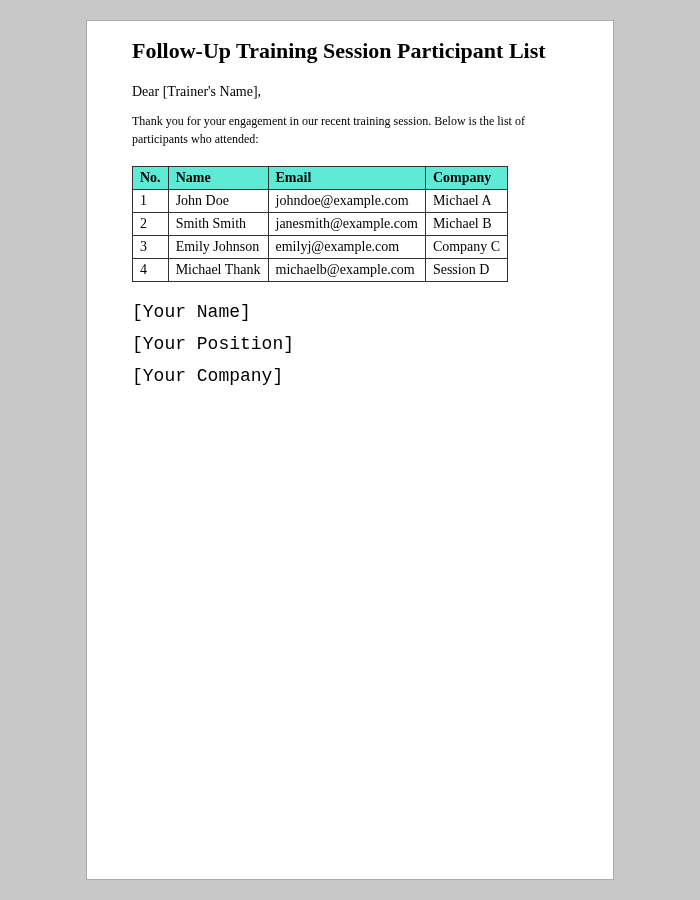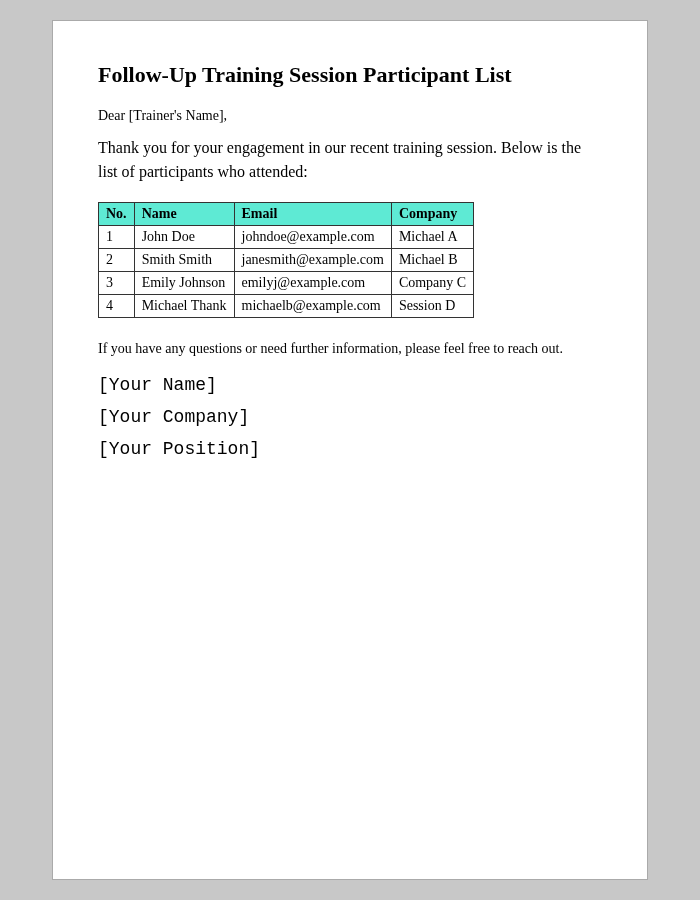--- a/index.html
+++ b/index.html
@@ -13,42 +13,42 @@
       display: flex;
       justify-content: center;
       align-items: flex-start;
       min-height: 900px;
       padding: 20px;
       font-family: Georgia, 'Times New Roman', serif;
     }
 
     .page {
       background: #ffffff;
-      width: 596px;
+      width: 528px;
       min-height: 860px;
       border: 1px solid #aaaaaa;
-      padding: 40px 45px;
+      padding: 16px 45px;
     }
 
     .title {
       font-size: 22px;
       font-weight: bold;
       line-height: 1.3;
       margin-bottom: 18px;
       font-family: Georgia, serif;
     }
 
     .greeting {
       font-size: 14px;
       margin-bottom: 12px;
       font-family: Georgia, serif;
     }
 
     .intro-text {
-      font-size: 16px;
+      font-size: 12px;
       margin-bottom: 18px;
       line-height: 1.5;
       font-family: Georgia, serif;
     }
 
     .participant-table {
       border-collapse: collapse;
       margin-bottom: 20px;
       font-size: 14px;
       font-family: Georgia, serif;
@@ -132,22 +132,21 @@
         </tr>
         <tr>
           <td>4</td>
           <td>Michael Thank</td>
           <td>michaelb@example.com</td>
           <td>Session D</td>
         </tr>
       </tbody>
   </table>
 
-  <p class="footer-text">If you have any questions or need further information, please feel free to reach out.</p>
 
 
   <p class="sign-field">[Your Name]</p>
 
+  <p class="sign-field">[Your Position]</p>
+
   <p class="sign-field">[Your Company]</p>
-
-  <p class="sign-field">[Your Position]</p>
 
 </div>
 
 </body></html>

